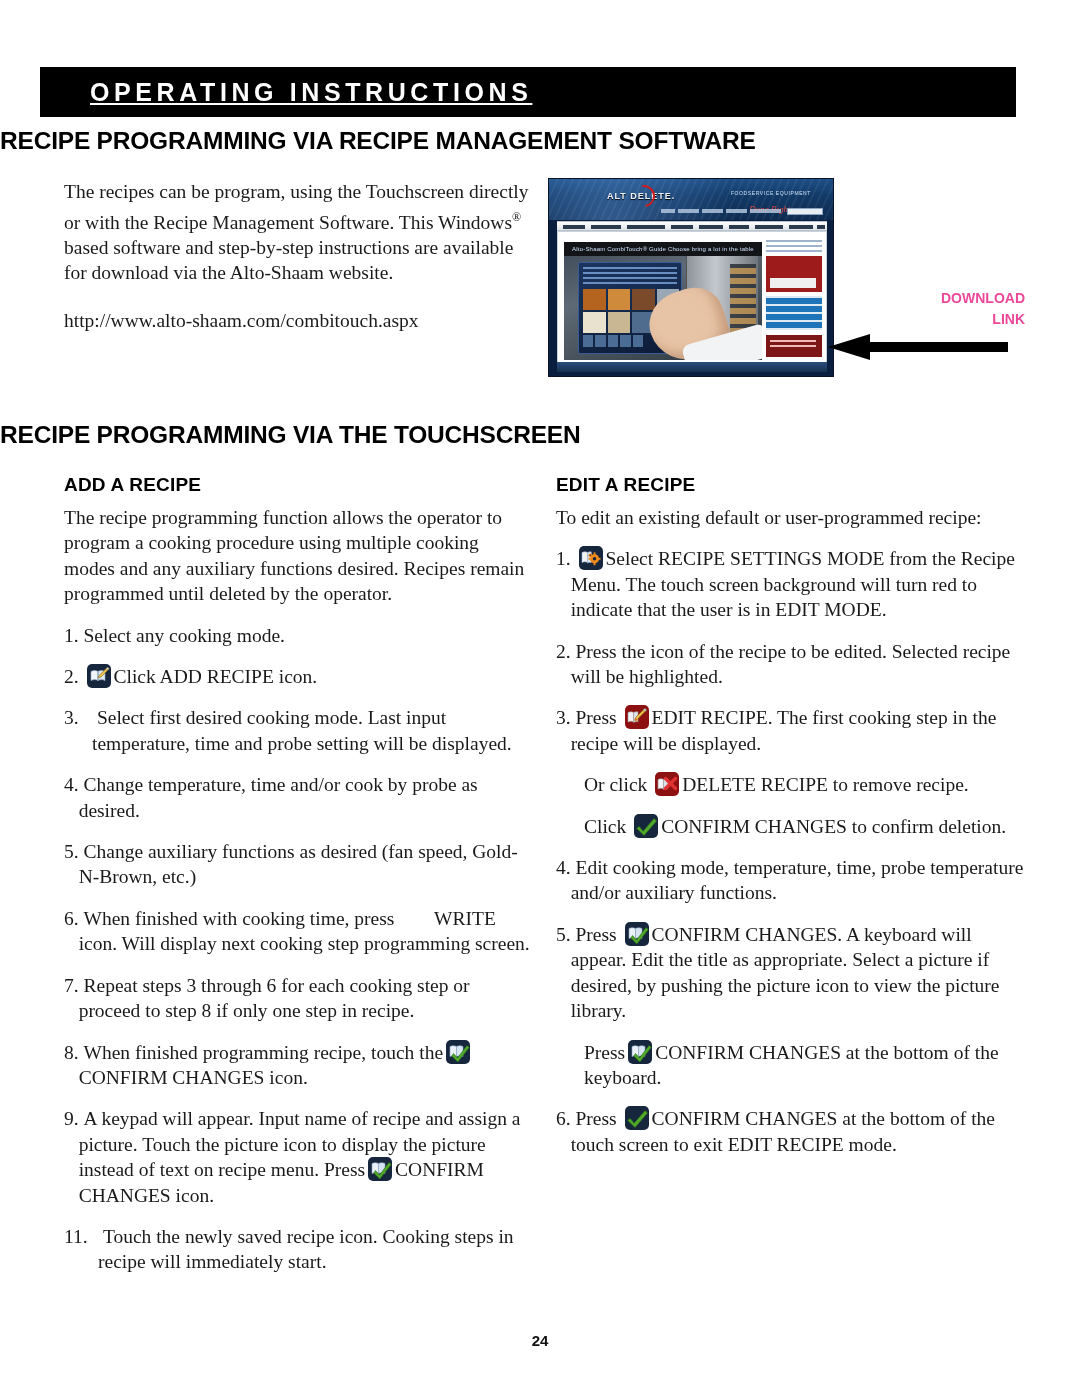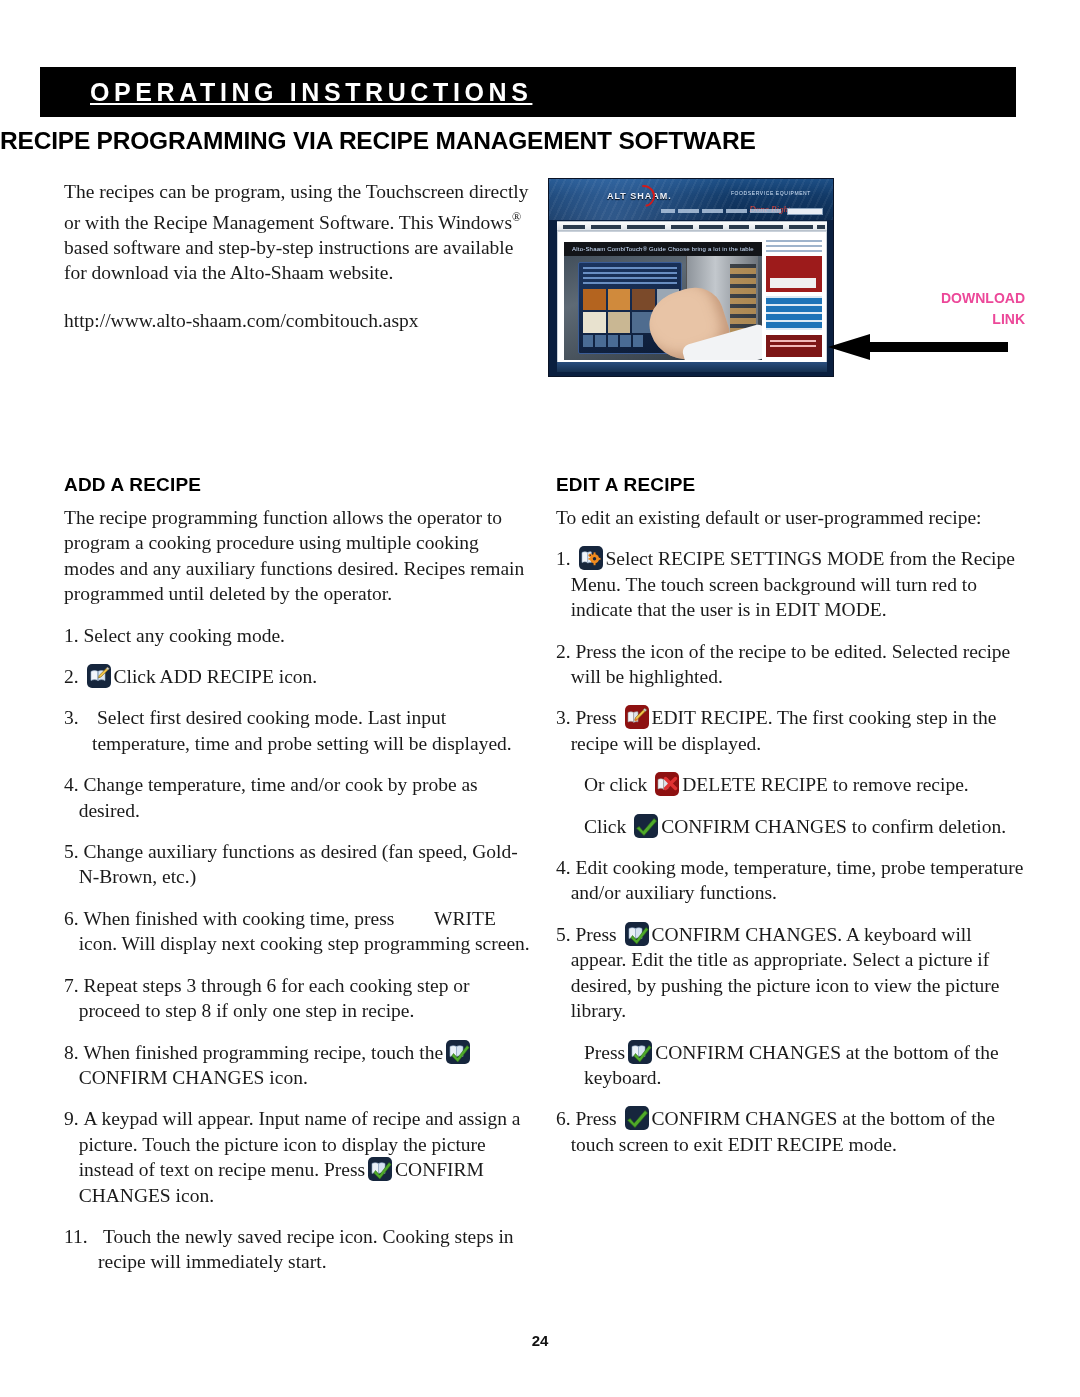--- a/index.html
+++ b/index.html
@@ -266,21 +266,21 @@
 
   <div id="h-soft" class="section-heading">RECIPE PROGRAMMING VIA RECIPE MANAGEMENT SOFTWARE</div>
 
   <div class="intro">
     <p><span>The recipes can be program, using the Touchscreen directly or with the Recipe Management Software.  This Windows</span><sup>®</sup><span> based software and step-by-step instructions are available for download via the Alto-Shaam website.</span></p>
     <p class="url">http://www.alto-shaam.com/combitouch.aspx</p>
   </div>
 
   <div class="site-shot">
     <div class="ss-header">
-      <div class="ss-logo">ALT    SHAAM.</div>
+      <div class="ss-logo">ALT    DELETE.</div>
       <div class="ss-logo-swoosh"></div>
       <div class="ss-tagline">
         <span class="t1">FOODSERVICE EQUIPMENT</span>
         <span class="t2">Done Right.</span>
       </div>
       <div class="ss-utility"></div>
       <div class="ss-searchbox"></div>
     </div>
     <div class="ss-nav">
       <i style="left:6px;width:22px"></i>
@@ -335,20 +335,21 @@
   </div>
 
   <div class="dl-label">
     <div>DOWNLOAD</div>
     <div>LINK</div>
   </div>
   <svg class="dl-arrow" viewBox="0 0 180 26">
     <polygon points="0,13 42,0 42,8 180,8 180,18 42,18 42,26" fill="#000"></polygon>
   </svg>
 
+  <div id="h-touch" class="section-heading">RECIPE PROGRAMMING VIA THE TOUCHSCREEN</div>
 
   <div id="sh-add" class="sub-heading">ADD A RECIPE</div>
   <div id="sh-edit" class="sub-heading">EDIT A RECIPE</div>
 
   <div id="col-left" class="col">
 
     <p class="para">The recipe programming function allows the operator to program a cooking procedure using multiple cooking modes and any auxiliary functions desired. Recipes remain programmed until deleted by the operator.</p>
 
     <div class="li">
       <span class="num">1.</span>

